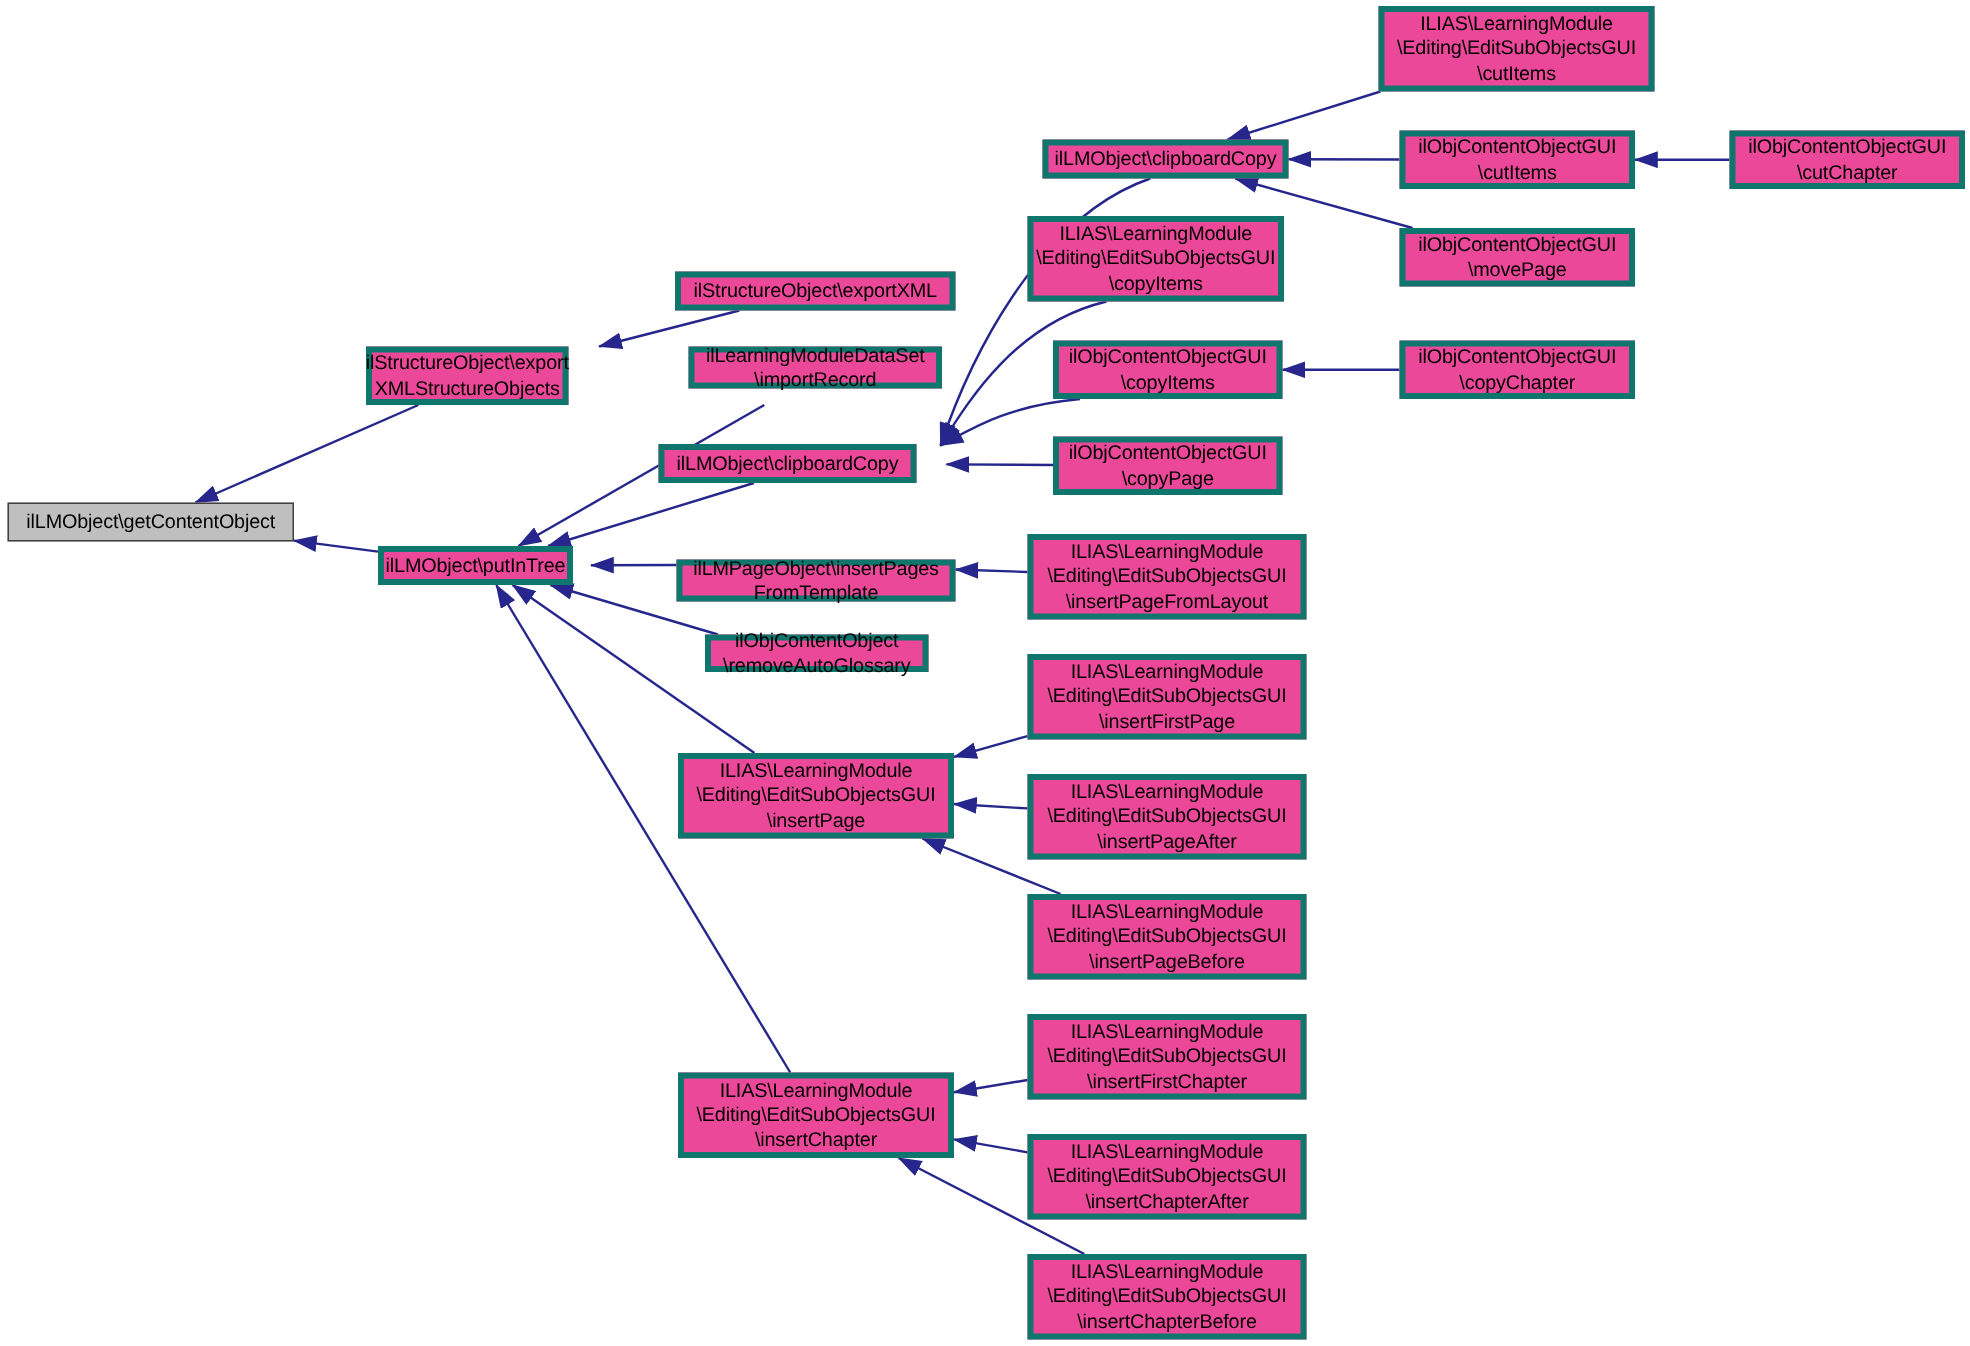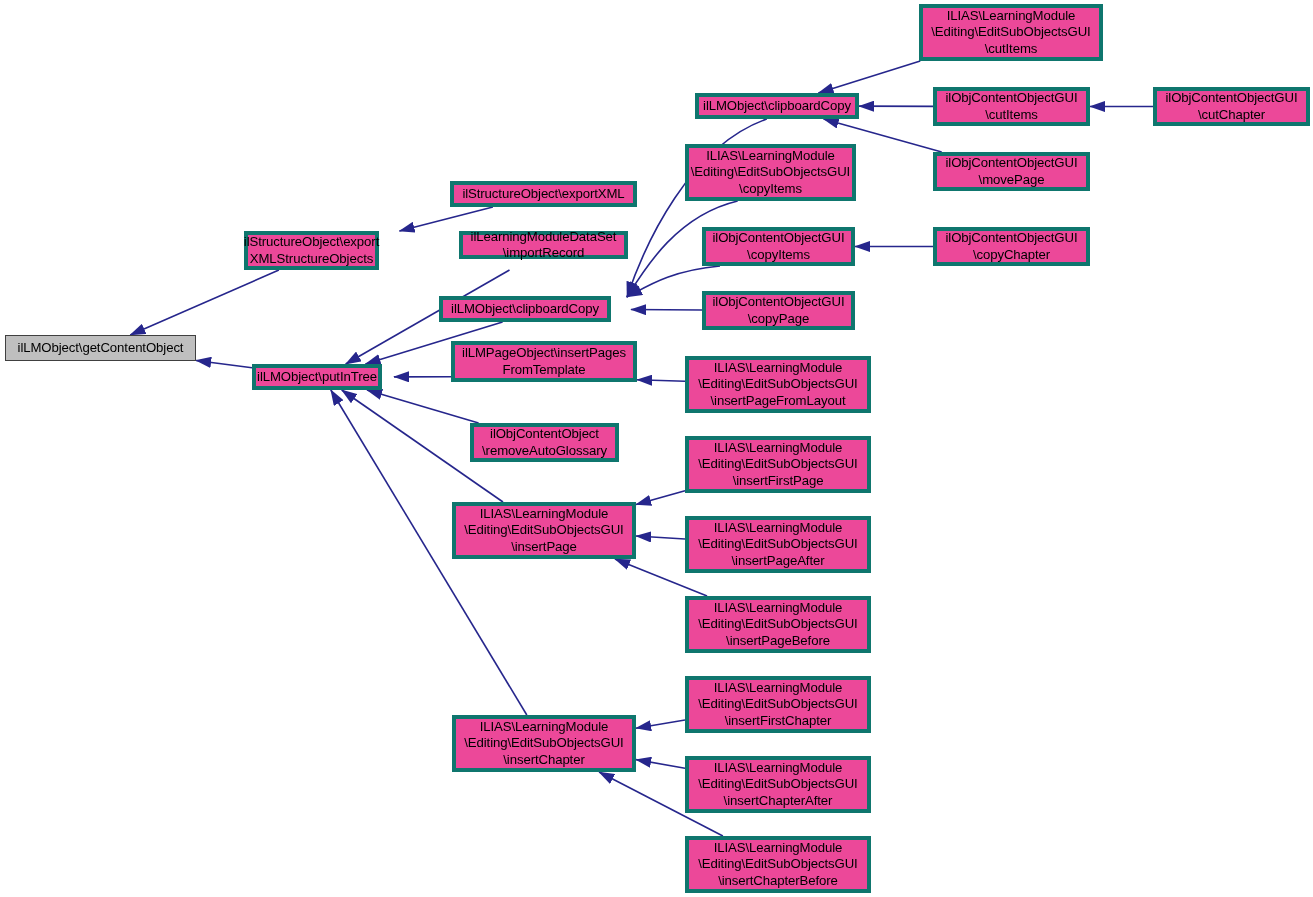--- a/index.html
+++ b/index.html
@@ -91,23 +91,23 @@
 
   <div id="nodes-layer">
       <div class="node highlight" style="left: 5px; top: 335px; width: 191px; height: 26px; text-align: right;"><span class="node-label">ilLMObject\getContentObject</span></div>
       <div class="node" style="left: 244px; top: 231px; width: 135px; height: 39px;"><span class="node-label">ilStructureObject\export
 XMLStructureObjects</span></div>
       <div class="node" style="left: 252px; top: 364px; width: 130px; height: 26px;"><span class="node-label">ilLMObject\putInTree</span></div>
       <div class="node" style="left: 450px; top: 181px; width: 187px; height: 26px;"><span class="node-label">ilStructureObject\exportXML</span></div>
       <div class="node" style="left: 459px; top: 231px; width: 169px; height: 28px; text-align: center;"><span class="node-label">ilLearningModuleDataSet
 \importRecord</span></div>
       <div class="node" style="left: 439px; top: 296px; width: 172px; height: 26px;"><span class="node-label">ilLMObject\clipboardCopy</span></div>
-      <div class="node" style="left: 451px; top: 341px; width: 186px; height: 41px;"><span class="node-label">ilLMPageObject\insertPages
+      <div class="node" style="left: 451px; top: 373px; width: 186px; height: 28px;"><span class="node-label">ilLMPageObject\insertPages
 FromTemplate</span></div>
-      <div class="node" style="left: 470px; top: 423px; width: 149px; height: 39px;"><span class="node-label">ilObjContentObject
+      <div class="node" style="left: 470px; top: 423px; width: 149px; height: 25px;"><span class="node-label">ilObjContentObject
 \removeAutoGlossary</span></div>
       <div class="node" style="left: 452px; top: 502px; width: 184px; height: 57px;"><span class="node-label">ILIAS\LearningModule
 \Editing\EditSubObjectsGUI
 \insertPage</span></div>
       <div class="node" style="left: 452px; top: 715px; width: 184px; height: 57px;"><span class="node-label">ILIAS\LearningModule
 \Editing\EditSubObjectsGUI
 \insertChapter</span></div>
       <div class="node" style="left: 695px; top: 93px; width: 164px; height: 26px;"><span class="node-label">ilLMObject\clipboardCopy</span></div>
       <div class="node" style="left: 685px; top: 144px; width: 171px; height: 57px;"><span class="node-label">ILIAS\LearningModule
 \Editing\EditSubObjectsGUI

